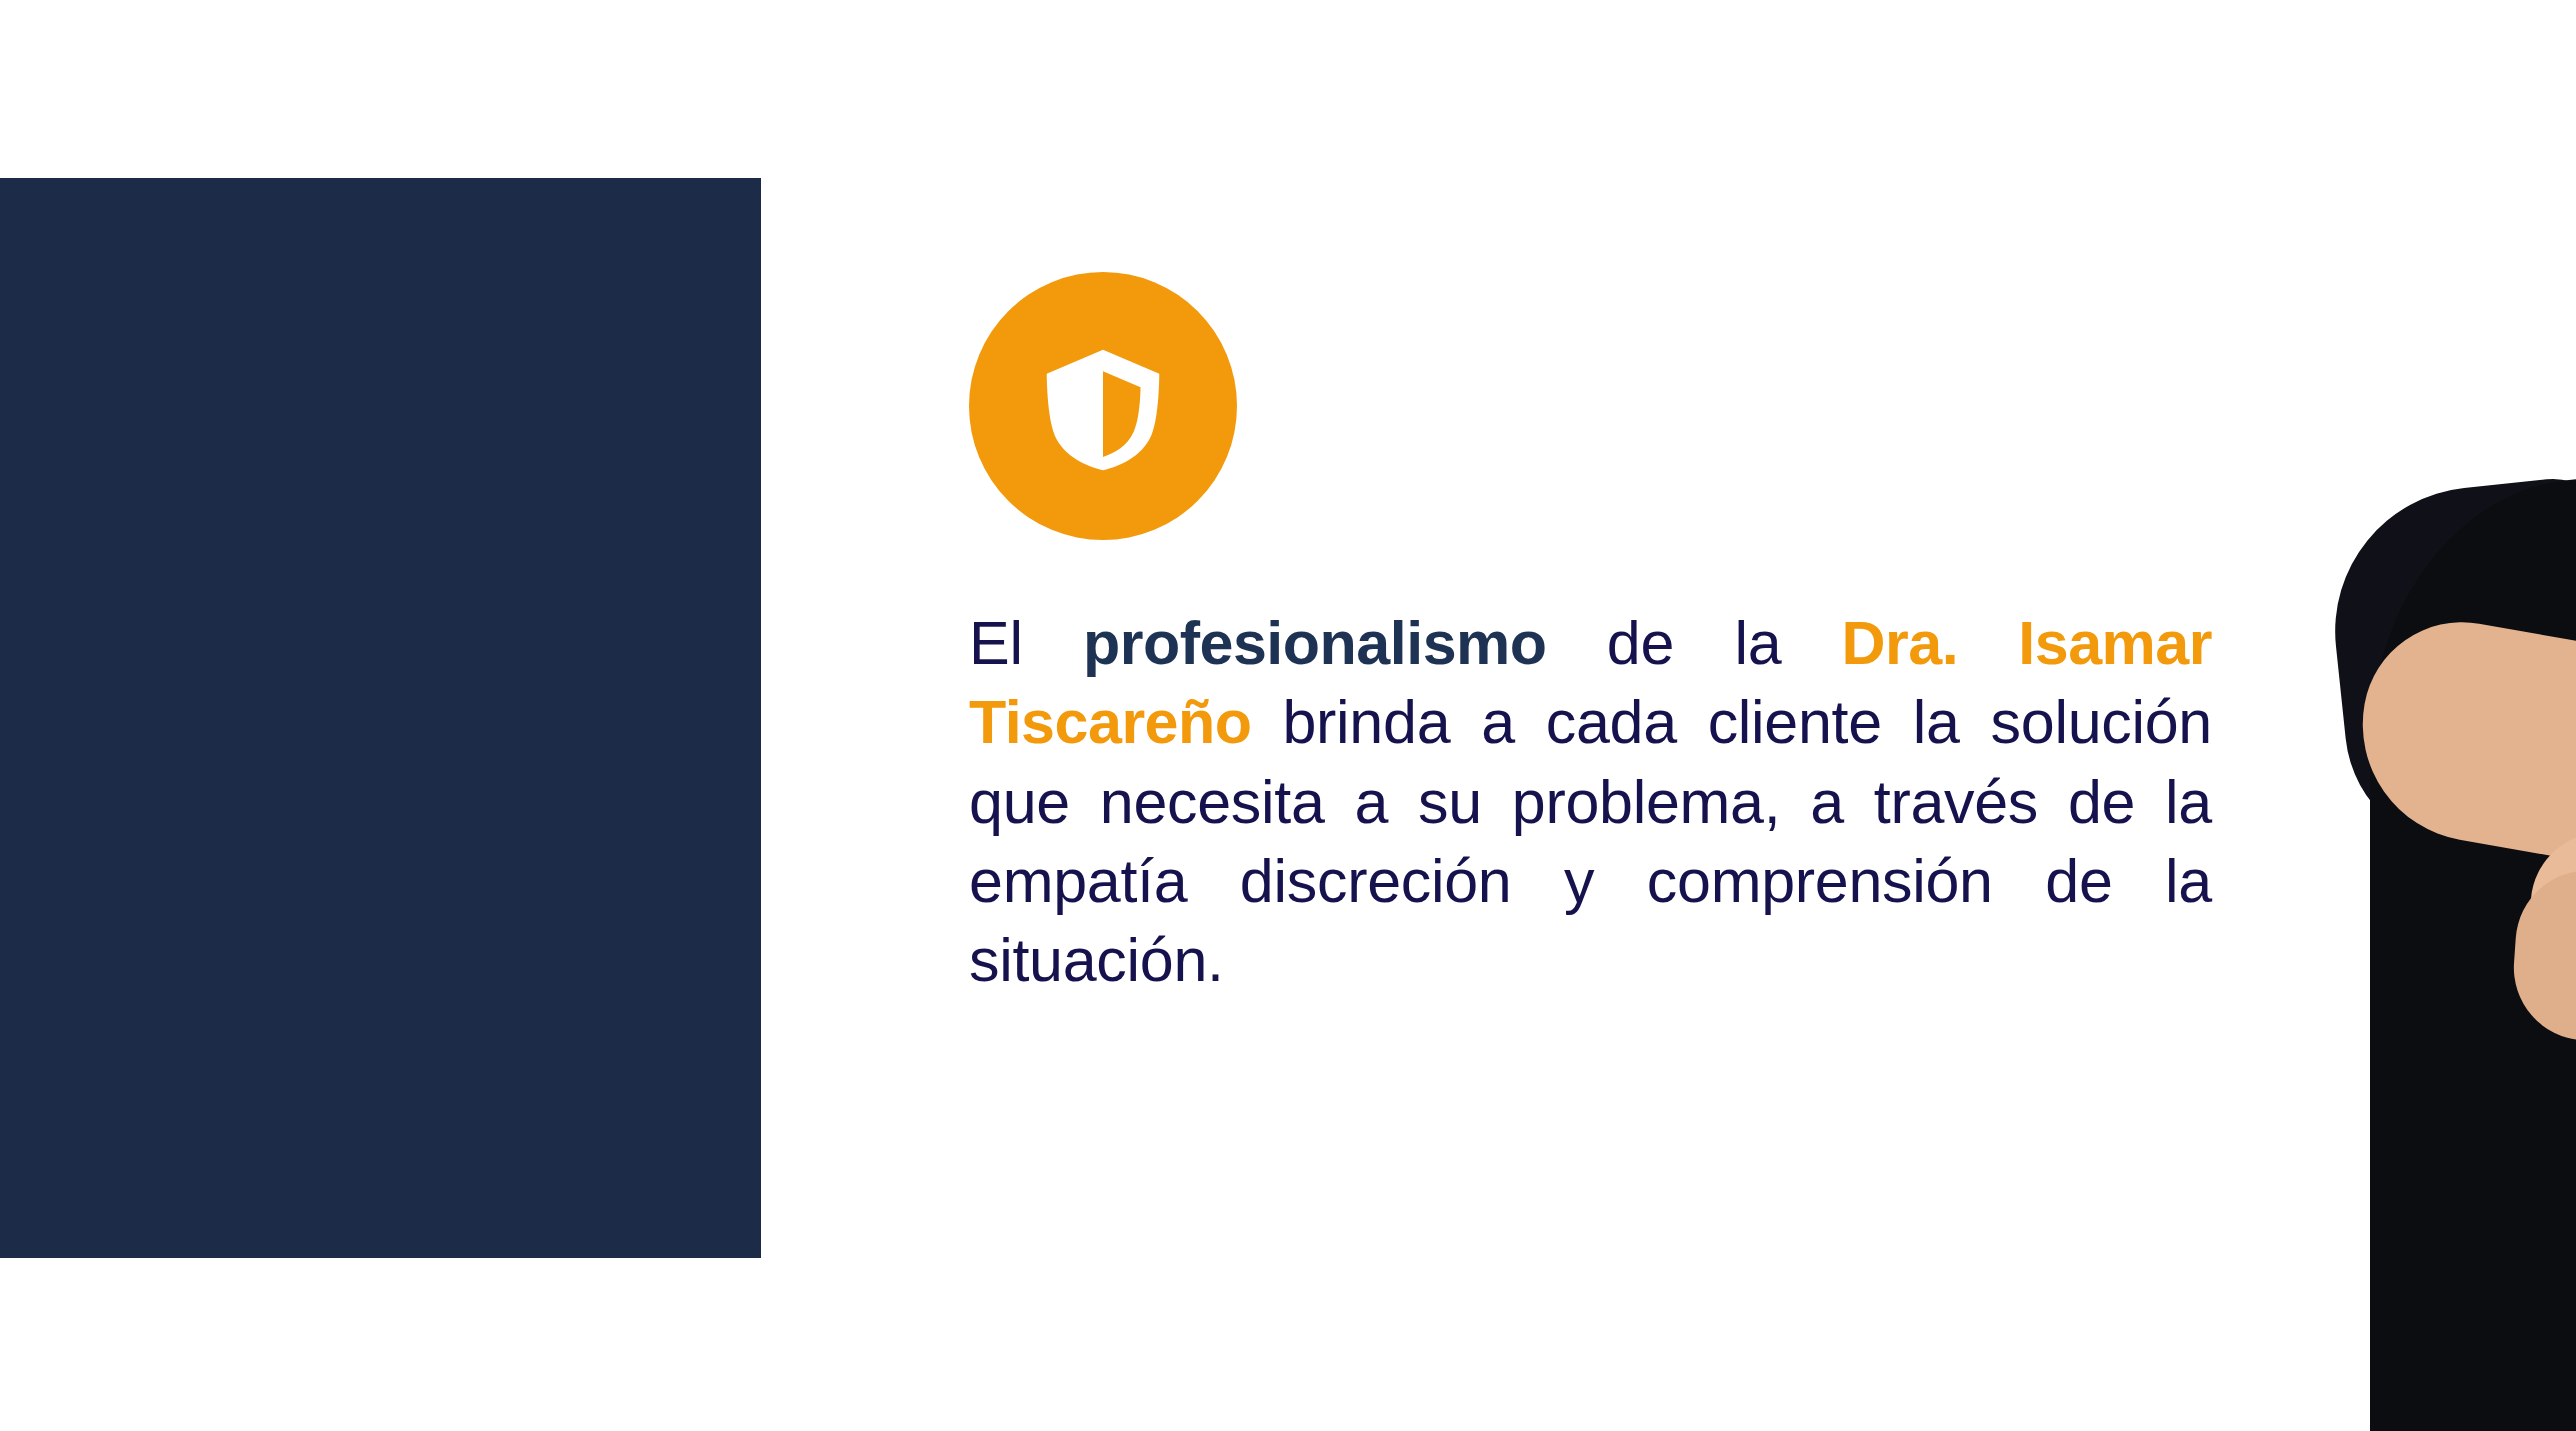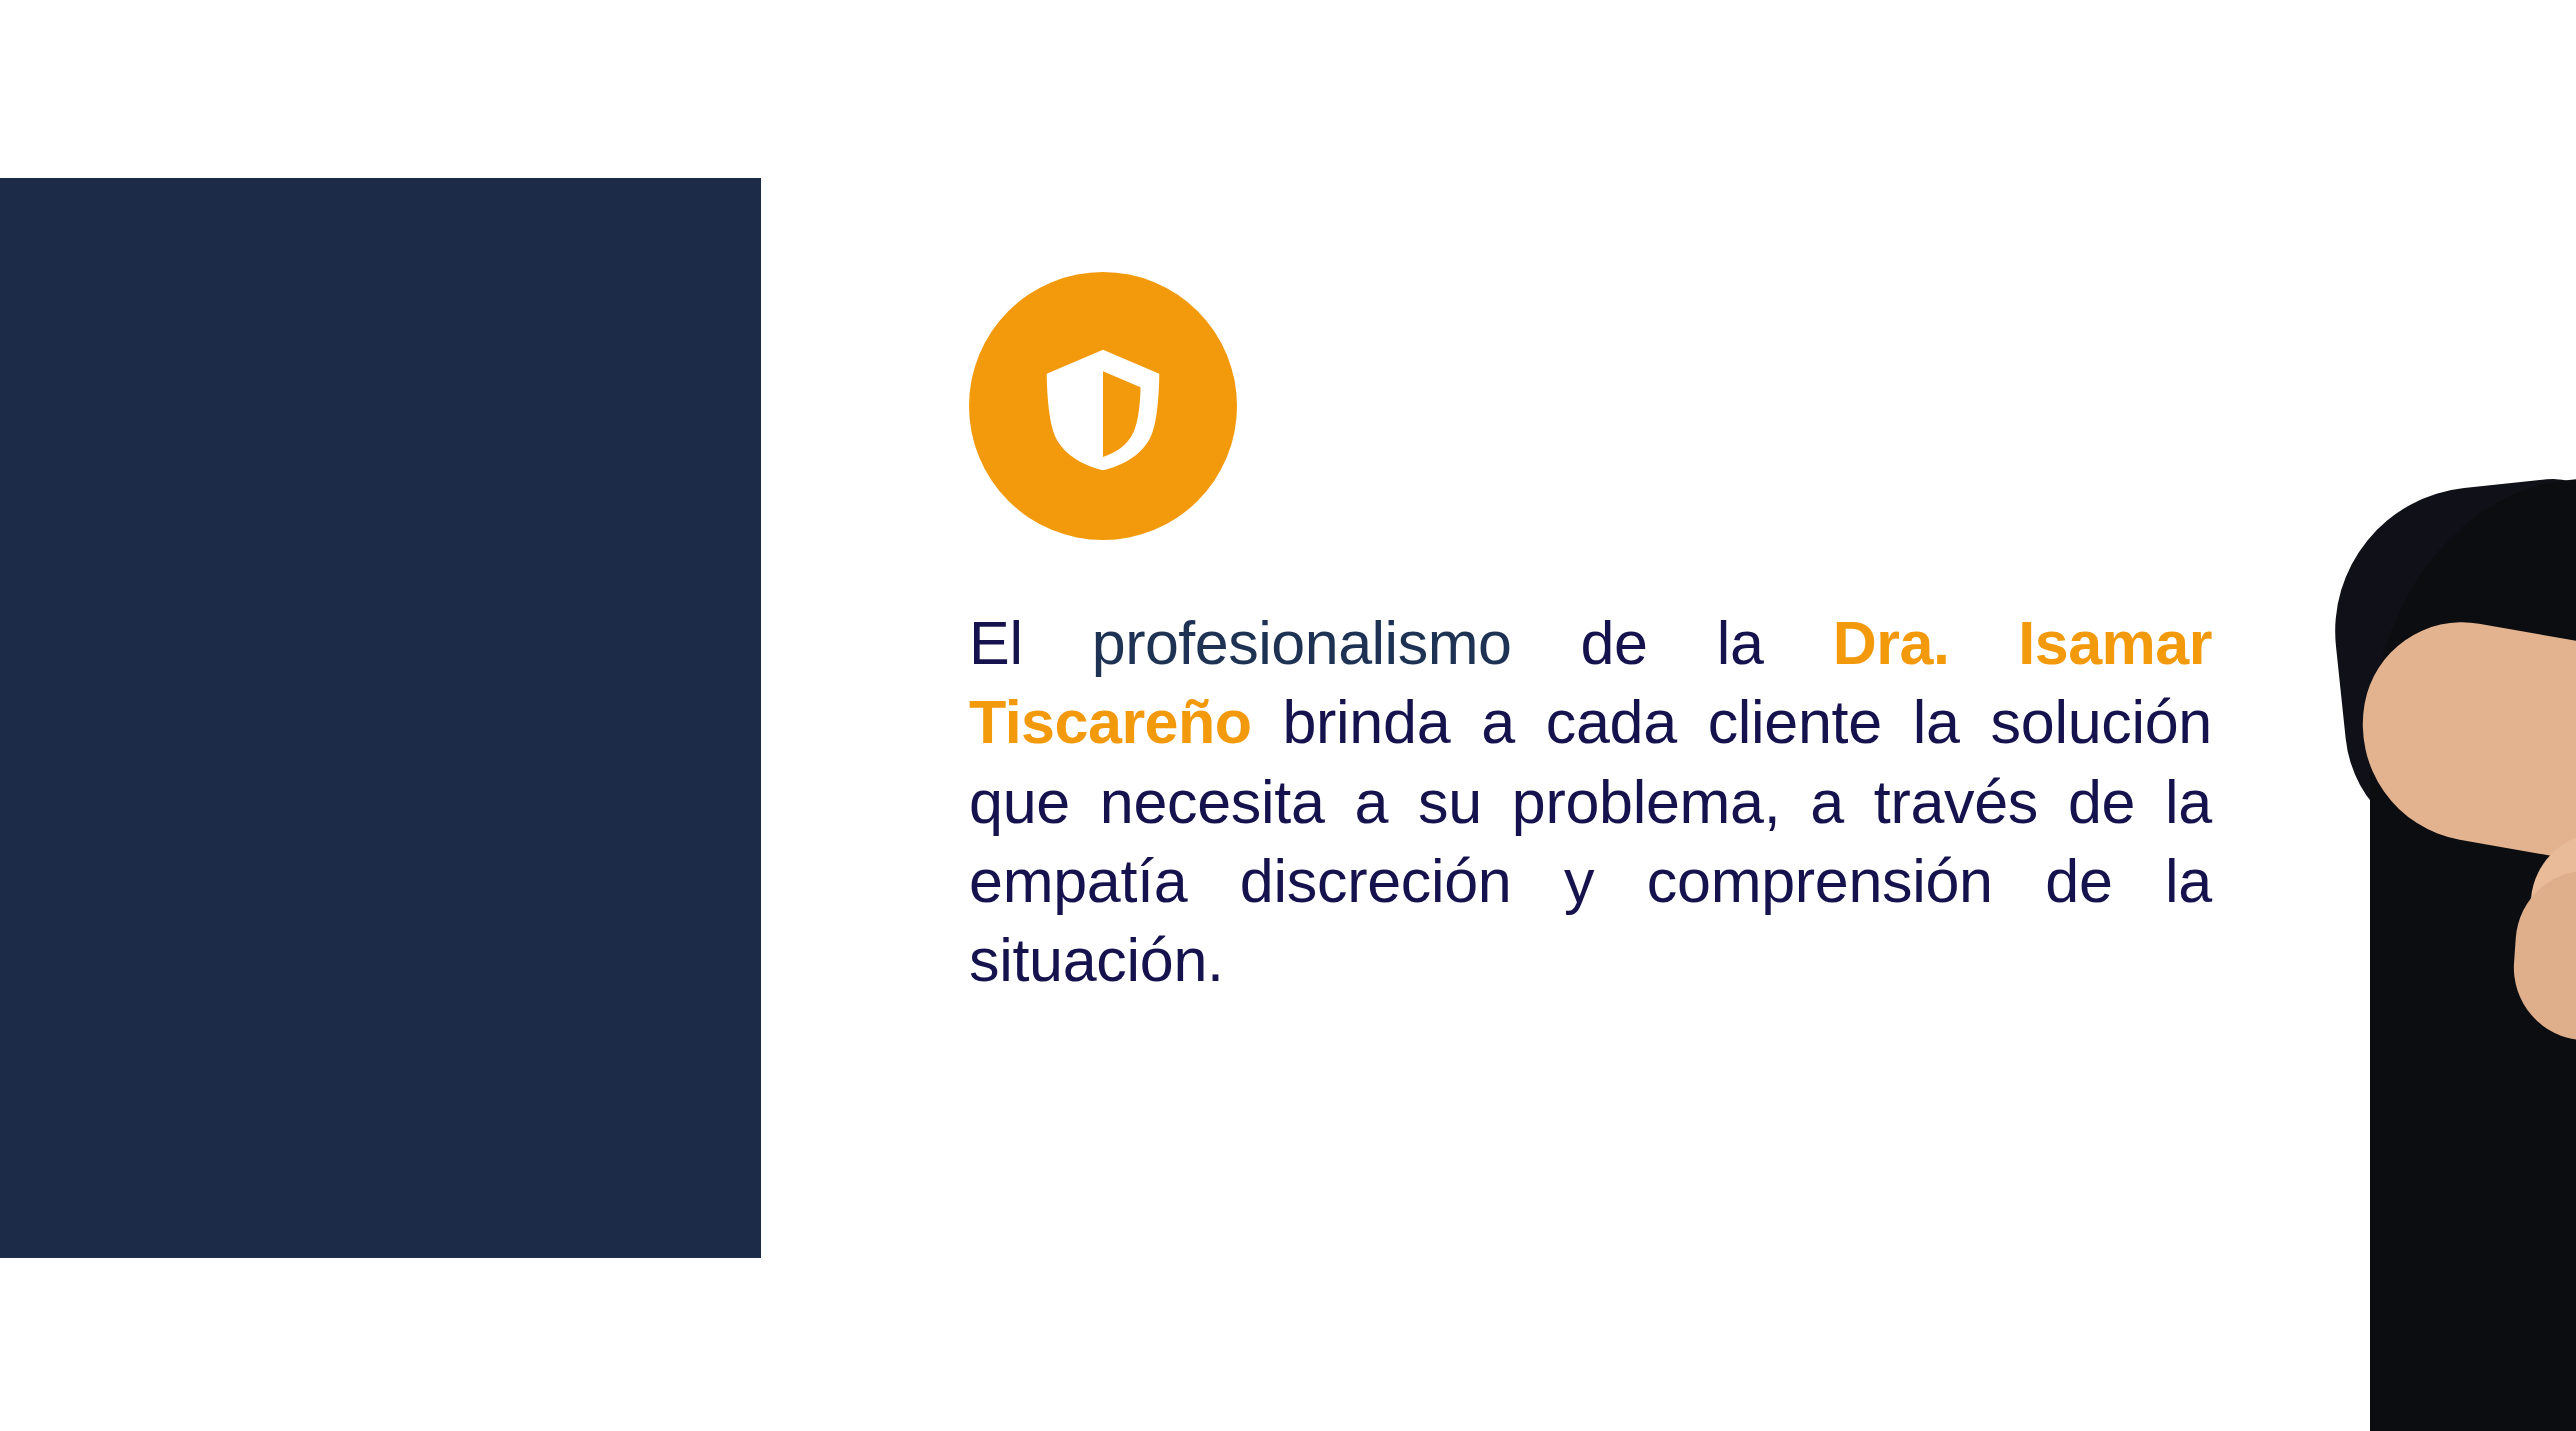--- a/index.html
+++ b/index.html
@@ -37,21 +37,21 @@
     text-align:justify;
     text-align-last:left;
     color:#16124d;
     font-size:61px;
     line-height:1.30;
     font-weight:400;
     letter-spacing:-0.3px;
     word-spacing:0.5px;
   }
   #copy .b-navy {
-    font-weight:400;
+    font-weight:700;
     color:#1e3354;
     letter-spacing:-0.5px;
   }
   #copy .b-orange {
     font-weight:700;
     color:#f29a0c;
     letter-spacing:-0.5px;
   }
 
   

